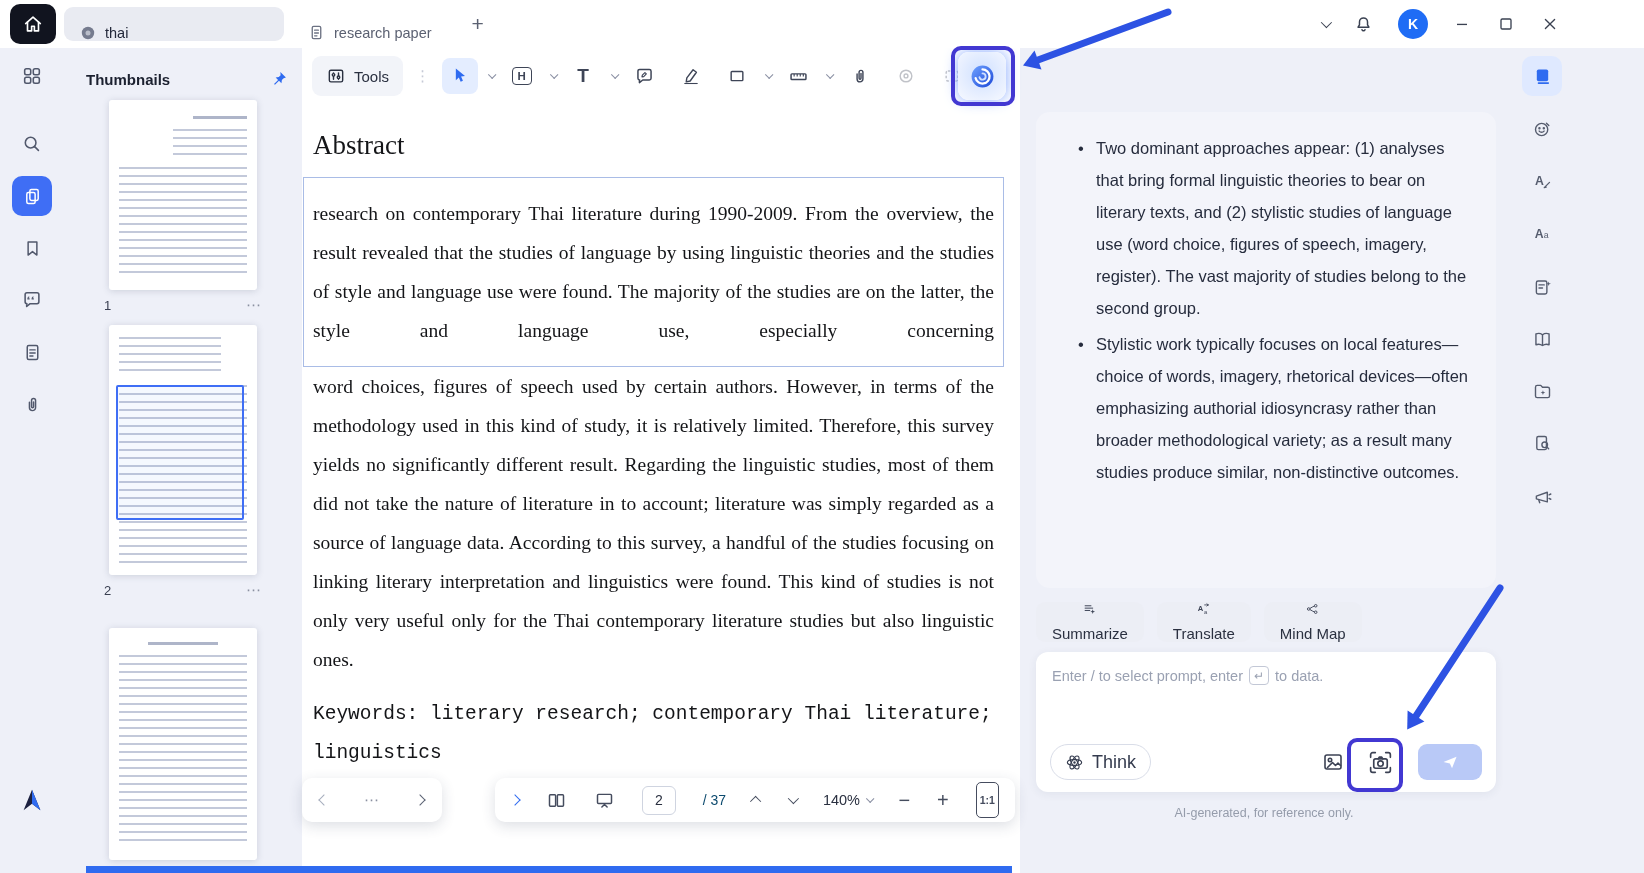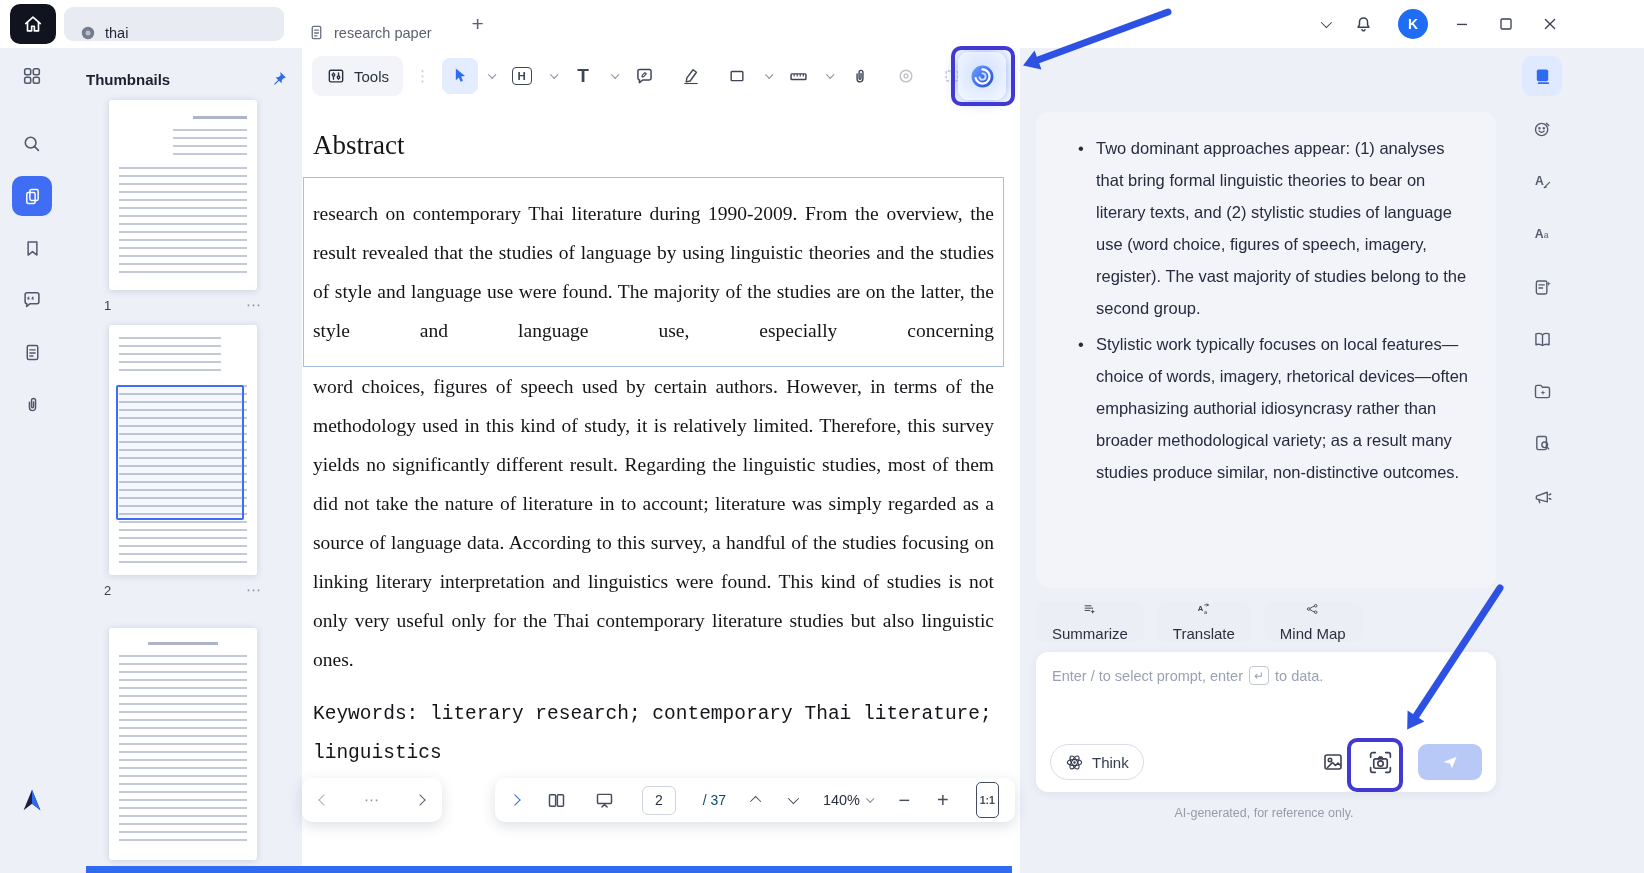--- a/index.html
+++ b/index.html
@@ -79,21 +79,21 @@
   .bubble { position:absolute; left:16px; top:64px; width:460px; height:476px; background:#f3f4fa; border-radius:14px; padding:20px 26px 0 44px; color:#262c3d; font-size:16.5px; line-height:32px; }
   .bullet { position:relative; padding-left:16px; margin-bottom:4px; }
   .bullet::before { content:"•"; position:absolute; left:-2px; }
   .chips { position:absolute; left:16px; top:554px; display:flex; gap:13px; }
   .chip { display:flex; align-items:center; gap:9px; height:40px; padding:0 16px; background:#eceef5; border-radius:9px; font-size:15px; color:#2a3040; cursor:pointer;flex-direction:column; }
   .chip svg { color:#3e4557; }
   .ask-card { position:absolute; left:16px; top:604px; width:460px; height:140px; background:#fff; border-radius:12px; box-shadow:0 2px 10px rgba(40,50,80,.07); }
   .placeholder { padding:14px 16px 0 16px; font-size:14.5px; color:#9aa1b2; display:flex; align-items:center; flex-wrap:wrap; }
   .key-chip { display:inline-flex; align-items:center; justify-content:center; min-width:20px; height:19px; border:1px solid #c3c8d6; border-radius:4px; font-size:12px; margin:0 6px; padding:0 3px; color:#9aa1b2; }
   .card-row { position:absolute; left:14px; right:14px; bottom:12px; display:flex; align-items:center; }
-  .think-btn { display:flex; align-items:center; gap:8px; height:36px; padding:0 14px; border:1px solid #d9dde8; border-radius:18px; background:#fff; font-size:15px; color:#343b4e; cursor:pointer; }
+  .think-btn { display:flex; align-items:center; gap:8px; height:36px; padding:0 14px; border:1px solid #d9dde8; border-radius:18px; background:#fff; font-size:18px; color:#343b4e; cursor:pointer; }
   .card-ic { color:#3c4254; cursor:pointer; }
   .send-btn { width:64px; height:36px; border-radius:9px; background:#b9c9f7; display:flex; align-items:center; justify-content:center; margin-left:24px; cursor:pointer; }
   .ap-footer { position:absolute; left:0; top:758px; width:100%; text-align:center; font-size:12.5px; color:#959cab; }
 
   
   .right-rail { position:absolute; left:1508px; top:48px; width:68px; height:825px; }
   .rrail-ic { position:absolute; left:14px; width:40px; height:40px; border-radius:10px; display:flex; align-items:center; justify-content:center; color:#555c6e; cursor:pointer; }
   .rrail-ic.active { background:#dfe9ff; }
 
   

